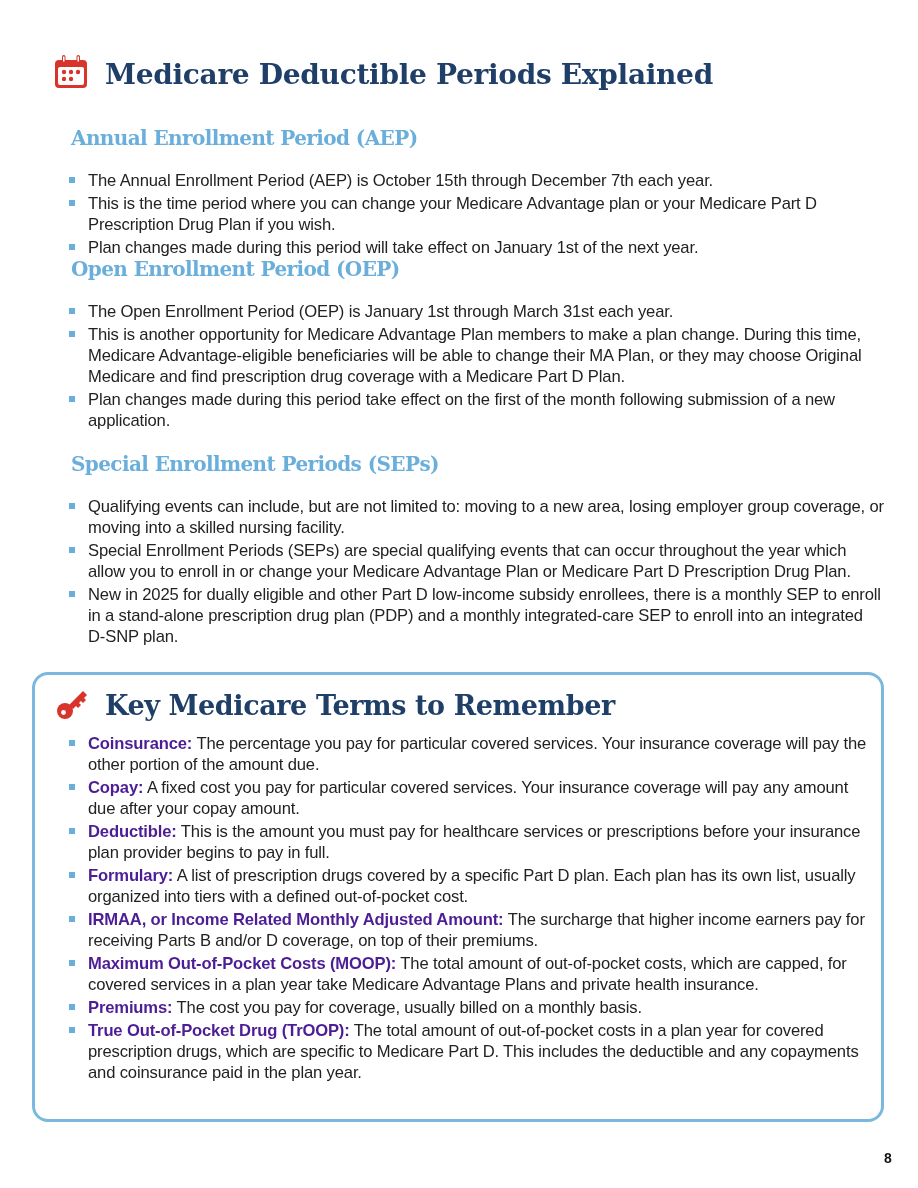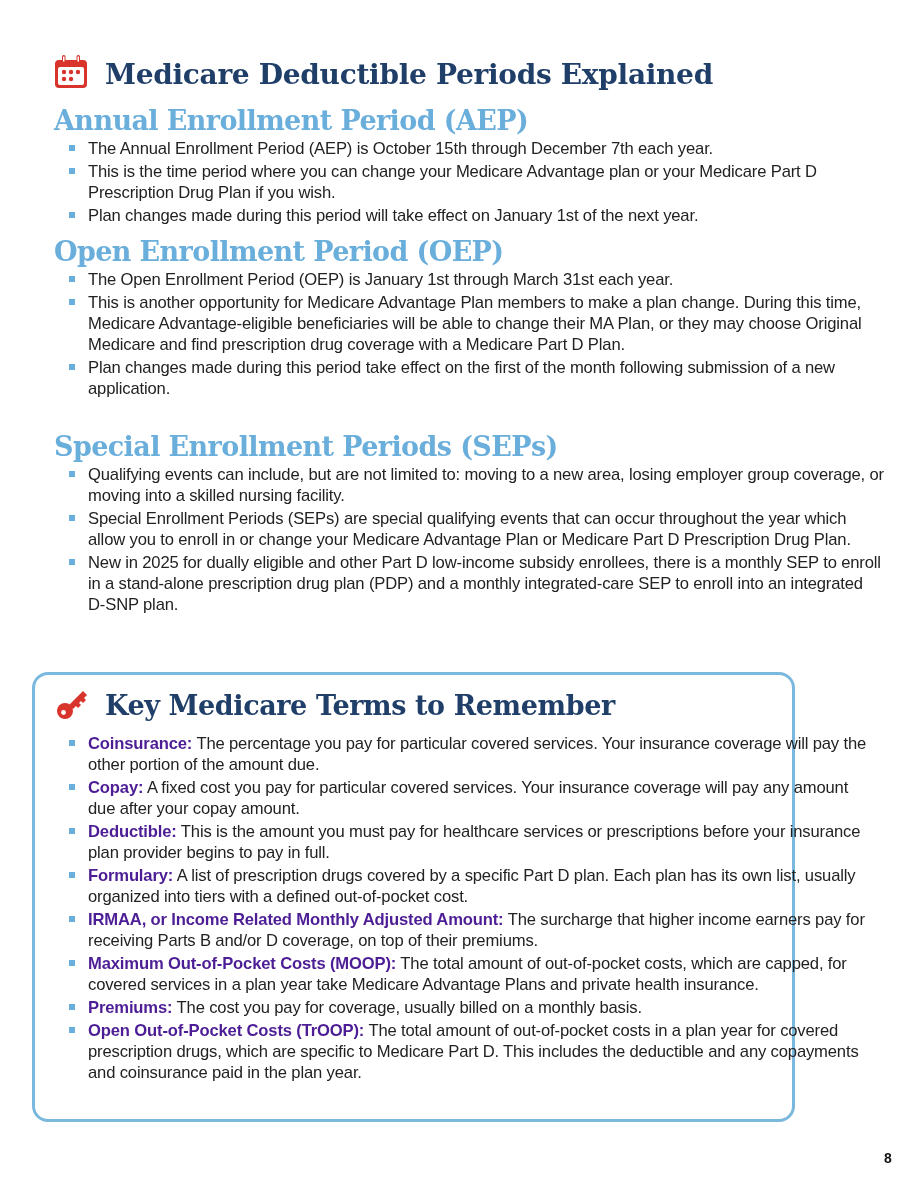--- a/index.html
+++ b/index.html
@@ -4,27 +4,27 @@
 <style>
   html, body { margin: 0; padding: 0; background: #ffffff; }
   body { width: 918px; height: 1188px; position: relative; overflow: hidden;
          font-family: "Liberation Sans", "DejaVu Sans", sans-serif; color: #1f1f1f; }
   .title-row { position: absolute; left: 53px; top: 54px; display: flex; align-items: center; }
   .title-row svg { width: 36px; height: 36px; }
   .page-title { font-family: "DejaVu Serif", serif; font-weight: bold; color: #1f3e68;
                 font-size: 28px; margin-left: 16px; letter-spacing: -0.3px; }
   .section { position: absolute; left: 54px; width: 830px; }
   .sec-heading { font-family: "DejaVu Serif", serif; font-weight: bold; color: #6aaedb;
-                 font-size: 27px; letter-spacing: -0.6px; margin: 0; line-height: 30px; }
+                 font-size: 20px; letter-spacing: -0.6px; margin: 17px; line-height: 30px; }
   ul.bullets { list-style: none; margin: 2px 0 0 0; padding: 0; }
   ul.bullets li { position: relative; padding-left: 34px; font-size: 16.6px; line-height: 21px;
                   margin-bottom: 2px; color: #222; letter-spacing: -0.15px; }
   ul.bullets li .sq { position: absolute; left: 15px; top: 7px; width: 6px; height: 6px; background: #6aaedb; }
   .term { color: #4c1d95; font-weight: bold; }
-  .terms-box { position: absolute; left: 32px; top: 672px; width: 763px; height: 450px;
+  .terms-box { position: absolute; left: 32px; top: 672px; width: 852px; height: 450px;
                border: 3px solid #7ab8de; border-radius: 16px; box-sizing: border-box; }
   .terms-title-row { position: absolute; left: 20px; top: 10px; display: flex; align-items: center; }
   .terms-title-row svg { width: 36px; height: 36px; }
   .terms-title { font-family: "DejaVu Serif", serif; font-weight: bold; color: #1f3e68;
                  font-size: 27px; margin-left: 14px; letter-spacing: -0.4px; }
   .terms-list { position: absolute; left: 19px; top: 56px; width: 820px; }
   .page-number { position: absolute; left: 884px; top: 1150px; font-weight: bold; font-size: 14px; color: #111; }
 </style>
 </head>
 <body>
@@ -89,17 +89,17 @@
     <h2 class="terms-title" style="margin:0 0 0 14px;">Key Medicare Terms to Remember</h2>
   </div>
   <ul class="bullets terms-list">
     <li><span class="sq"></span><span class="term">Coinsurance:</span><span> The percentage you pay for particular covered services. Your insurance coverage will pay the other portion of the amount due.</span></li>
     <li><span class="sq"></span><span class="term">Copay:</span><span> A fixed cost you pay for particular covered services. Your insurance coverage will pay any amount due after your copay amount.</span></li>
     <li><span class="sq"></span><span class="term">Deductible:</span><span> This is the amount you must pay for healthcare services or prescriptions before your insurance plan provider begins to pay in full.</span></li>
     <li><span class="sq"></span><span class="term">Formulary:</span><span> A list of prescription drugs covered by a specific Part D plan. Each plan has its own list, usually organized into tiers with a defined out-of-pocket cost.</span></li>
     <li><span class="sq"></span><span class="term">IRMAA, or Income Related Monthly Adjusted Amount:</span><span> The surcharge that higher income earners pay for receiving Parts B and/or D coverage, on top of their premiums.</span></li>
     <li><span class="sq"></span><span class="term">Maximum Out-of-Pocket Costs (MOOP):</span><span> The total amount of out-of-pocket costs, which are capped, for covered services in a plan year take Medicare Advantage Plans and private health insurance.</span></li>
     <li><span class="sq"></span><span class="term">Premiums:</span><span> The cost you pay for coverage, usually billed on a monthly basis.</span></li>
-    <li><span class="sq"></span><span class="term">Open Out-of-Pocket Costs (TrOOP):</span><span> The total amount of out-of-pocket costs in a plan year for covered prescription drugs, which are specific to Medicare Part D. This includes the deductible and any copayments and coinsurance paid in the plan year.</span></li>
+    <li><span class="sq"></span><span class="term">True Out-of-Pocket Drug (TrOOP):</span><span> The total amount of out-of-pocket costs in a plan year for covered prescription drugs, which are specific to Medicare Part D. This includes the deductible and any copayments and coinsurance paid in the plan year.</span></li>
   </ul>
 </div>
 
 <div class="page-number">8</div>
 
 </body></html>

